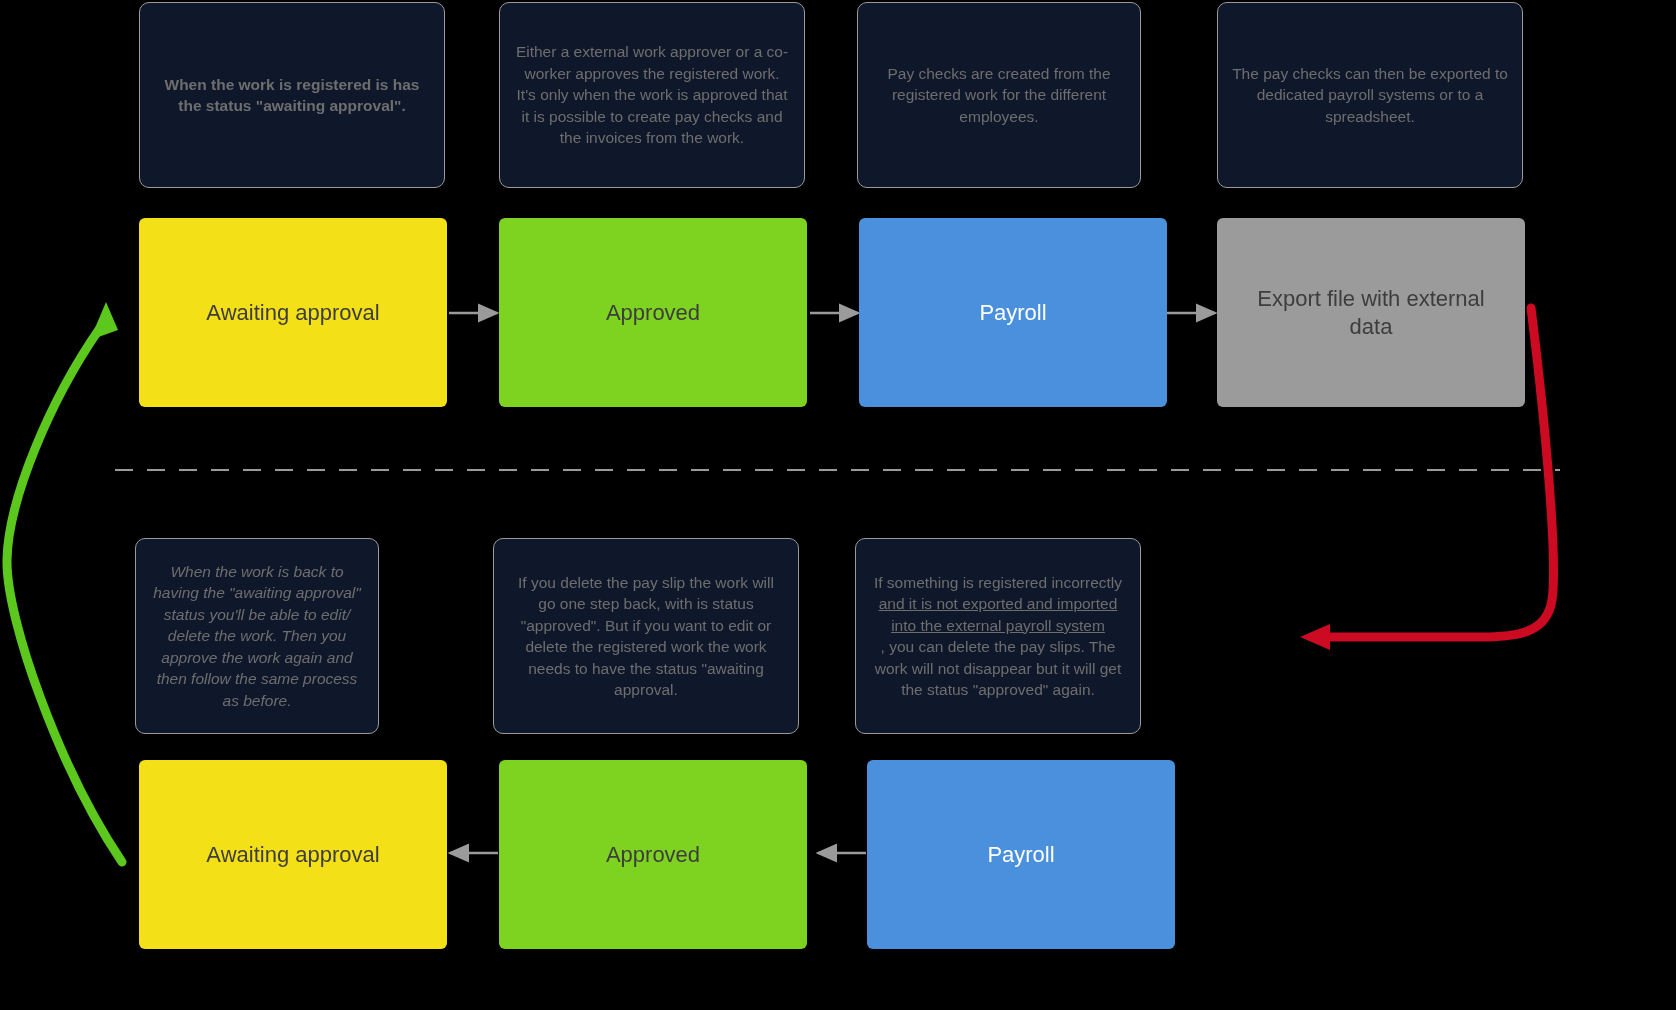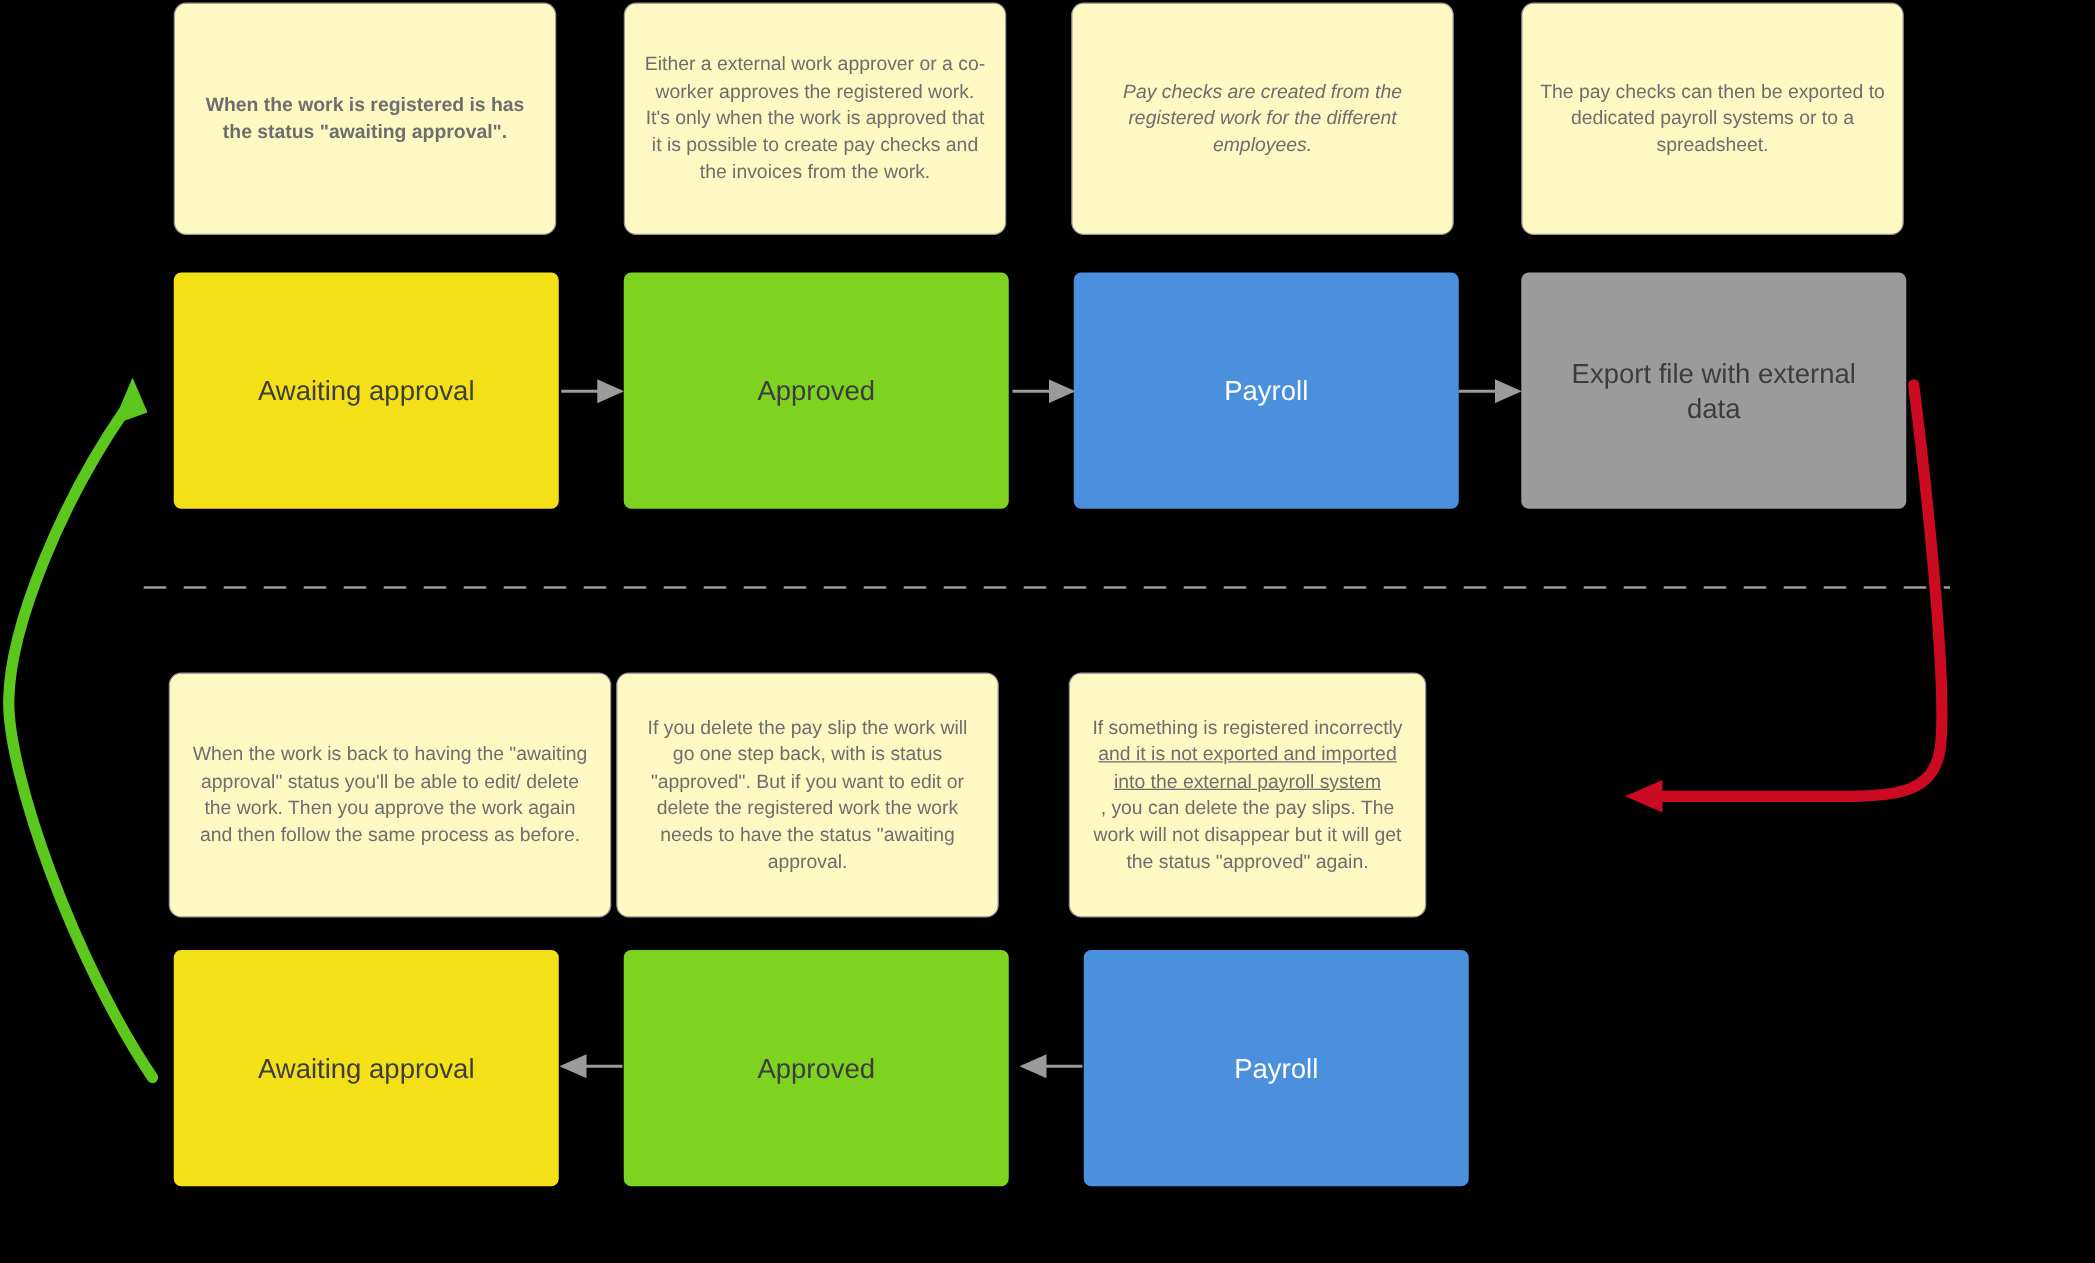--- a/index.html
+++ b/index.html
@@ -13,21 +13,21 @@
     height: 1010px;
     background: #000000;
     overflow: hidden;
     font-family: "Liberation Sans", sans-serif;
   }
   .note {
     position: absolute;
     box-sizing: border-box;
     border: 1px solid #9a9a9a;
     border-radius: 10px;
-    background: #fef9c3;
+    background: #0f172a;
     color: #6e6e6e;
     font-size: 15.5px;
     line-height: 21.5px;
     text-align: center;
     display: flex;
     align-items: center;
     justify-content: center;
     padding: 6px 14px;
   }
   .note span { display: block; width: 100%; }
@@ -98,41 +98,41 @@
       <path d="M106,302 L90,340 L118,330 z" fill="#5CC81E"></path>
     </g>
   </svg>
 
   <div class="note" style="left:139px; top:2px; width:306px; height:186px;font-weight:bold;">
     <span>When the work is registered is has the status "awaiting approval".</span>
   </div>
   <div class="note" style="left:499px; top:2px; width:306px; height:186px;">
     <span>Either a external work approver or a co-worker approves the registered work. It's only when the work is approved that it is possible to create pay checks and the invoices from the work.</span>
   </div>
-  <div class="note" style="left:857px; top:2px; width:306px; height:186px;font-style:italic;">
+  <div class="note" style="left:857px; top:2px; width:284px; height:186px;">
     <span>Pay checks are created from the registered work for the different employees.</span>
   </div>
   <div class="note" style="left:1217px; top:2px; width:306px; height:186px;">
     <span>The pay checks can then be exported to dedicated payroll systems or to a spreadsheet.</span>
   </div>
 
   <div class="stage" style="left:139px; top:218px; width:308px; height:189px; background:#F4E017; color:#3d3d3d;">
     <span>Awaiting approval</span>
   </div>
   <div class="stage" style="left:499px; top:218px; width:308px; height:189px; background:#7ED321; color:#3d3d3d;">
     <span>Approved</span>
   </div>
   <div class="stage" style="left:859px; top:218px; width:308px; height:189px; background:#4A90DC; color:#ffffff;">
     <span>Payroll</span>
   </div>
   <div class="stage" style="left:1217px; top:218px; width:308px; height:189px; background:#9B9B9B; color:#3d3d3d;">
     <span>Export file with external data</span>
   </div>
 
-  <div class="note" style="left:135px; top:538px; width:354px; height:196px;">
+  <div class="note" style="left:135px; top:538px; width:244px; height:196px;font-style:italic;">
     <span>When the work is back to having the "awaiting approval" status you'll be able to edit/ delete the work. Then you approve the work again and then follow the same process as before.</span>
   </div>
   <div class="note" style="left:493px; top:538px; width:306px; height:196px;">
     <span>If you delete the pay slip the work will go one step back, with is status "approved". But if you want to edit or delete the registered work the work needs to have the status "awaiting approval.</span>
   </div>
   <div class="note" style="left:855px; top:538px; width:286px; height:196px;">
     <span><span>If something is registered incorrectly </span><u>and it is not exported and imported into the external payroll system</u><span>, you can delete the pay slips. The work will not disappear but it will get the status "approved" again.</span></span>
   </div>
 
   <div class="stage" style="left:139px; top:760px; width:308px; height:189px; background:#F4E017; color:#3d3d3d;">

